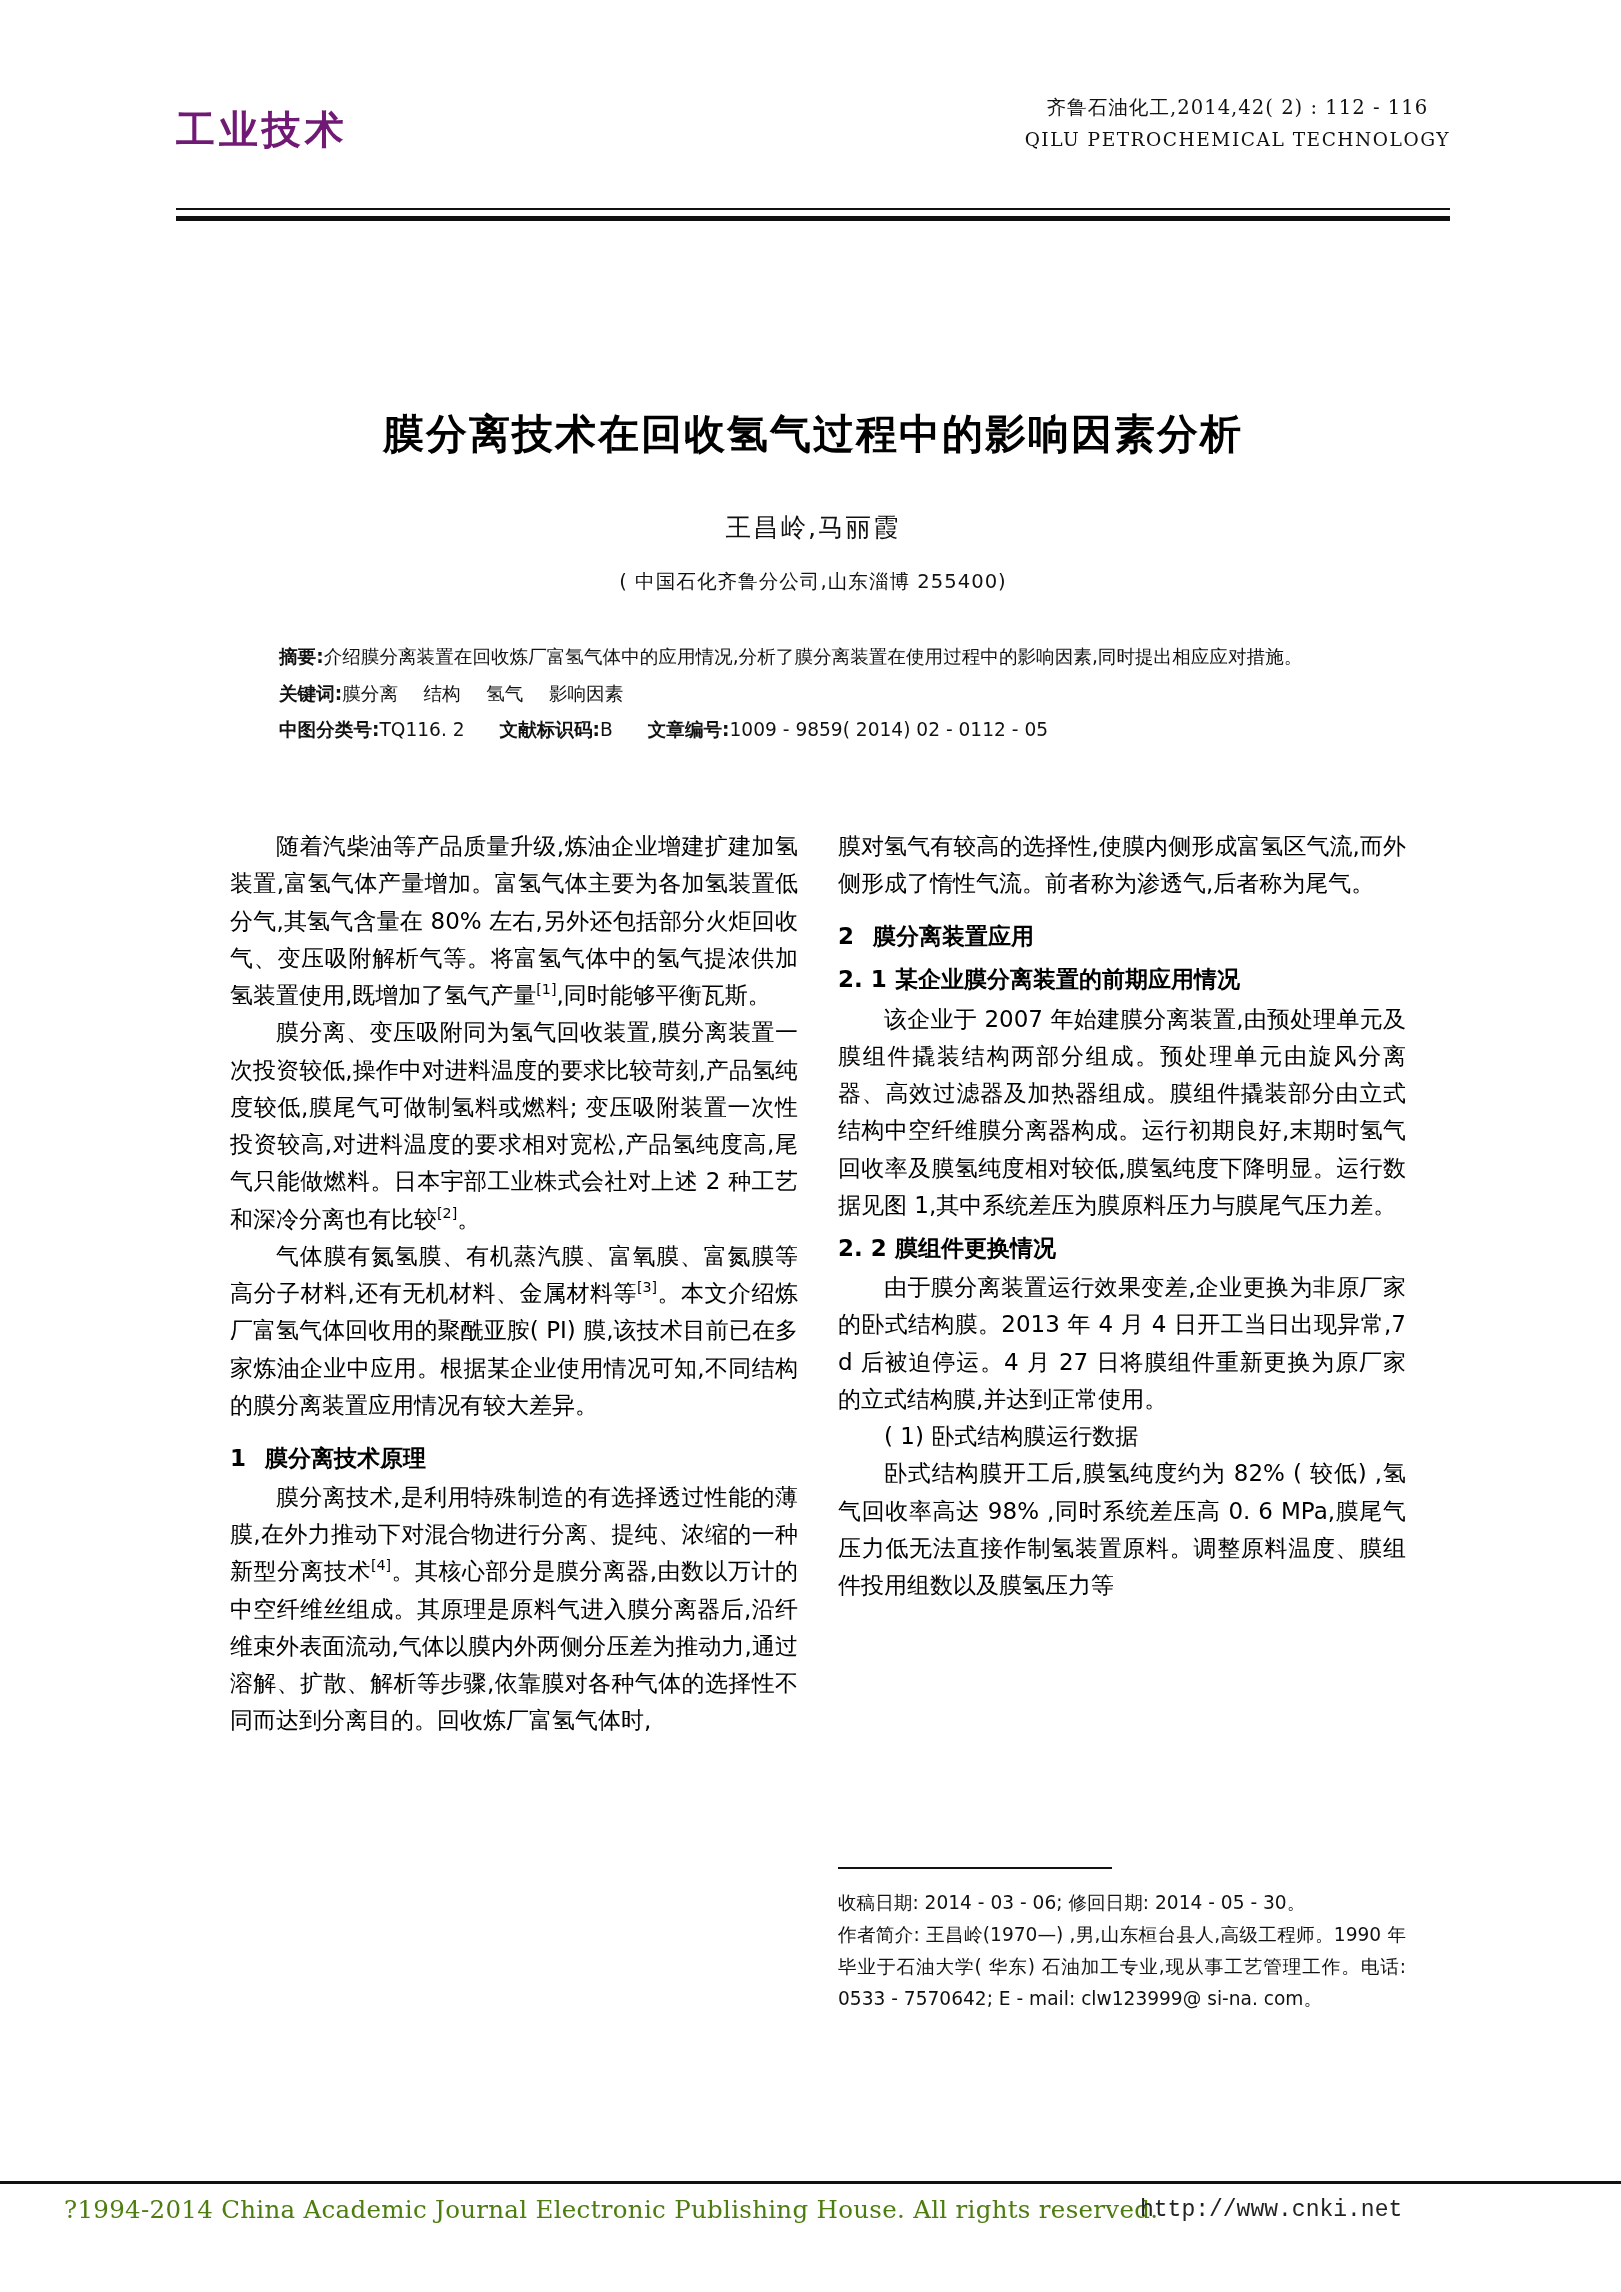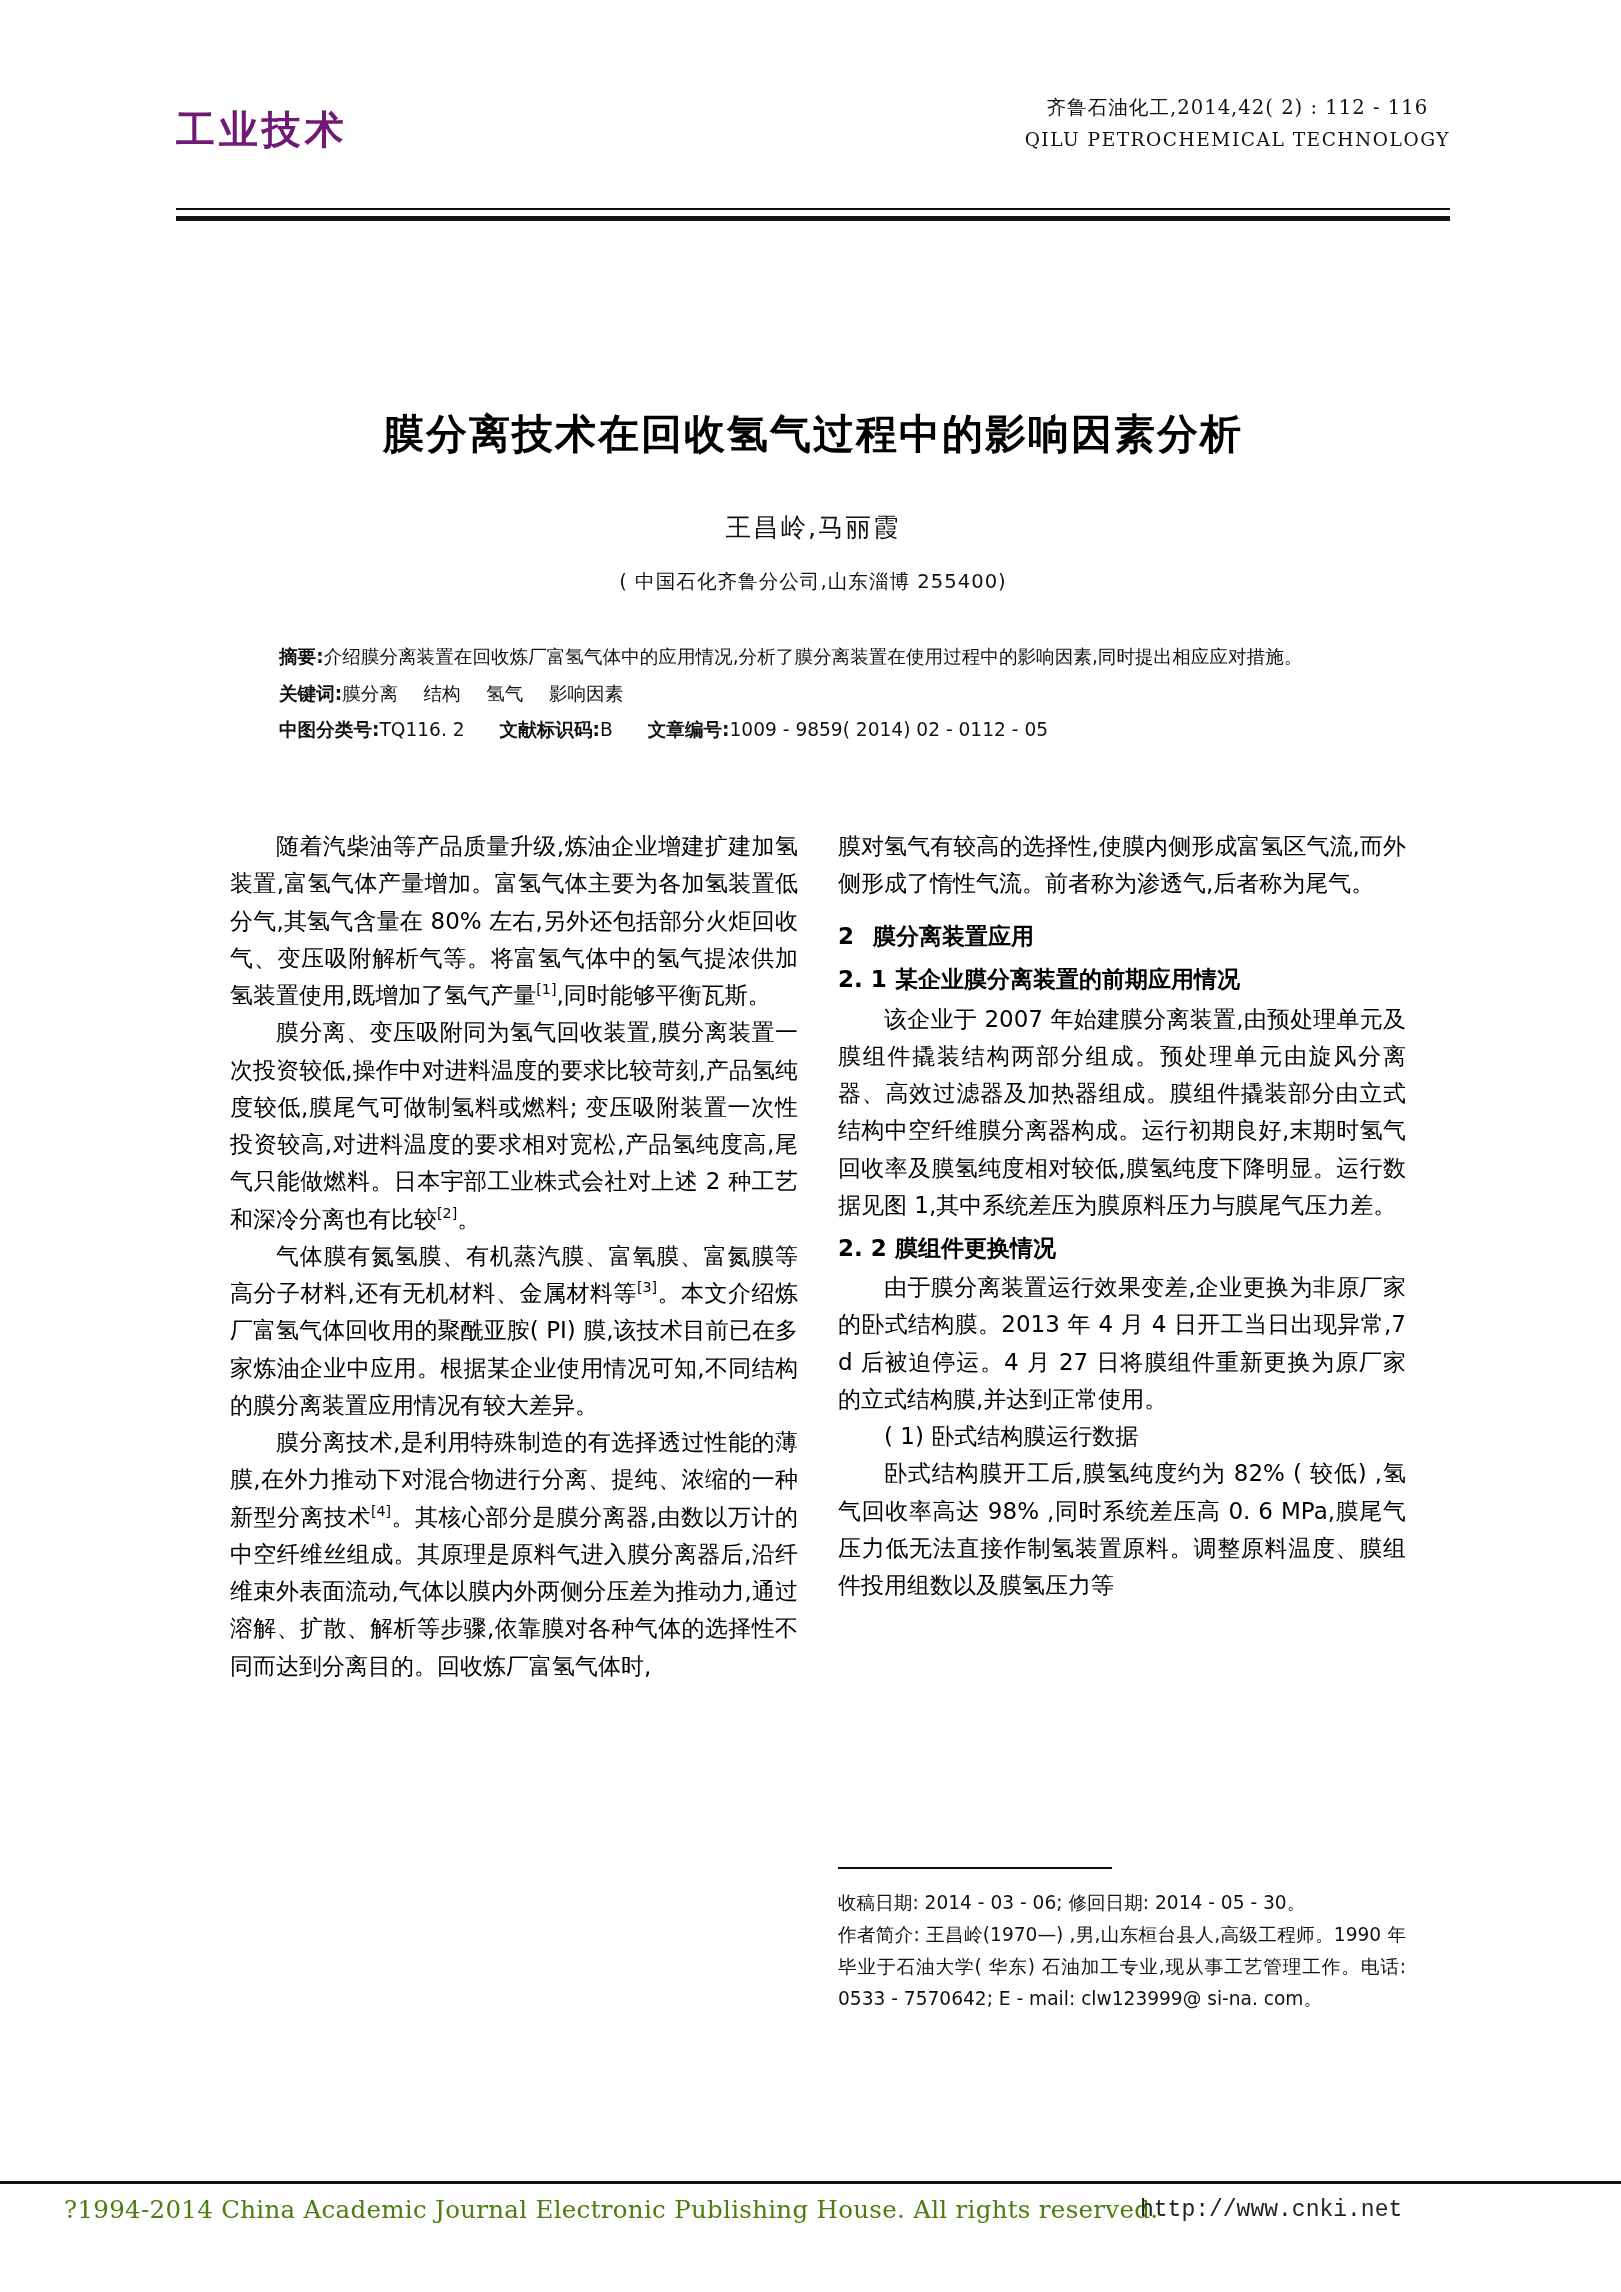--- a/index.html
+++ b/index.html
@@ -260,20 +260,23 @@
     <div class="row cls">
       <span class="lbl">中图分类号:</span><span>TQ116. 2</span><span class="gap2"></span><span class="lbl">文献标识码:</span><span>B</span><span class="gap2"></span><span class="lbl">文章编号:</span><span>1009 - 9859( 2014) 02 - 0112 - 05</span>
     </div>
   </div>
 
   <div class="col col-left">
     <p>随着汽柴油等产品质量升级,炼油企业增建扩建加氢装置,富氢气体产量增加。富氢气体主要为各加氢装置低分气,其氢气含量在 80% 左右,另外还包括部分火炬回收气、变压吸附解析气等。将富氢气体中的氢气提浓供加氢装置使用,既增加了氢气产量<sup>[1]</sup>,同时能够平衡瓦斯。</p>
     <p>膜分离、变压吸附同为氢气回收装置,膜分离装置一次投资较低,操作中对进料温度的要求比较苛刻,产品氢纯度较低,膜尾气可做制氢料或燃料; 变压吸附装置一次性投资较高,对进料温度的要求相对宽松,产品氢纯度高,尾气只能做燃料。日本宇部工业株式会社对上述 2 种工艺和深冷分离也有比较<sup>[2]</sup>。</p>
     <p>气体膜有氮氢膜、有机蒸汽膜、富氧膜、富氮膜等高分子材料,还有无机材料、金属材料等<sup>[3]</sup>。本文介绍炼厂富氢气体回收用的聚酰亚胺( PI) 膜,该技术目前已在多家炼油企业中应用。根据某企业使用情况可知,不同结构的膜分离装置应用情况有较大差异。</p>
 
+    <div class="sec-head">
+      <span class="num">1</span><span>膜分离技术原理</span>
+    </div>
     <p>膜分离技术,是利用特殊制造的有选择透过性能的薄膜,在外力推动下对混合物进行分离、提纯、浓缩的一种新型分离技术<sup>[4]</sup>。其核心部分是膜分离器,由数以万计的中空纤维丝组成。其原理是原料气进入膜分离器后,沿纤维束外表面流动,气体以膜内外两侧分压差为推动力,通过溶解、扩散、解析等步骤,依靠膜对各种气体的选择性不同而达到分离目的。回收炼厂富氢气体时,</p>
   </div>
 
   <div class="col col-right">
     <p class="noind">膜对氢气有较高的选择性,使膜内侧形成富氢区气流,而外侧形成了惰性气流。前者称为渗透气,后者称为尾气。</p>
 
     <div class="sec-head">
       <span class="num">2</span><span>膜分离装置应用</span>
     </div>
 

